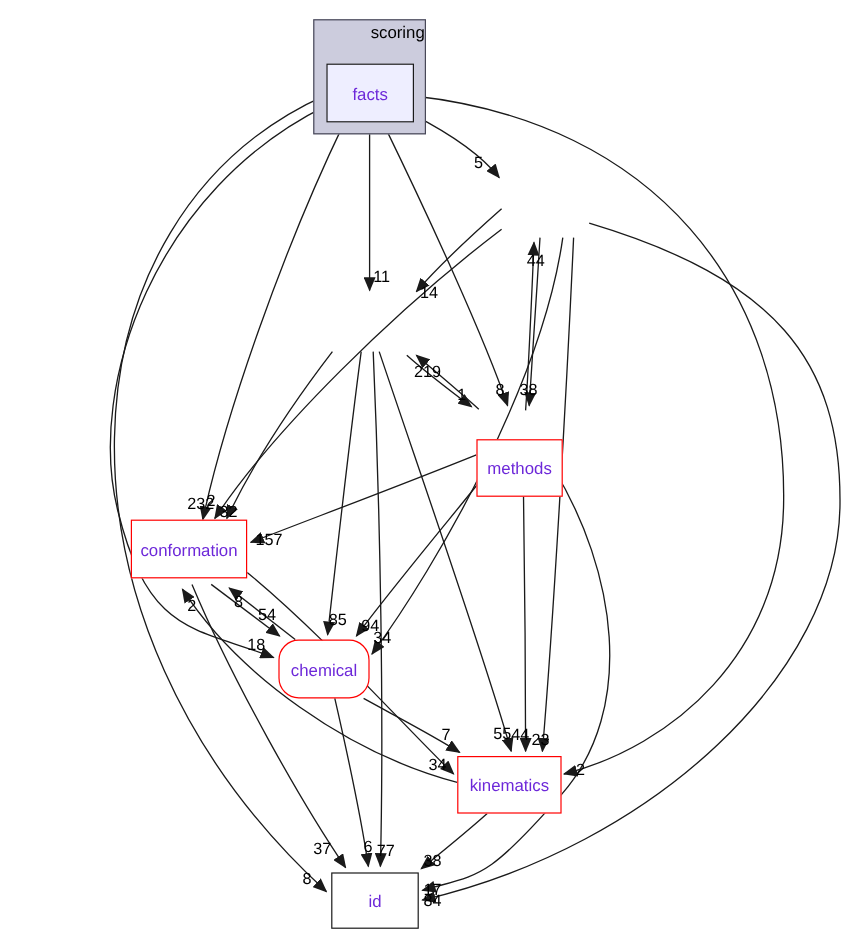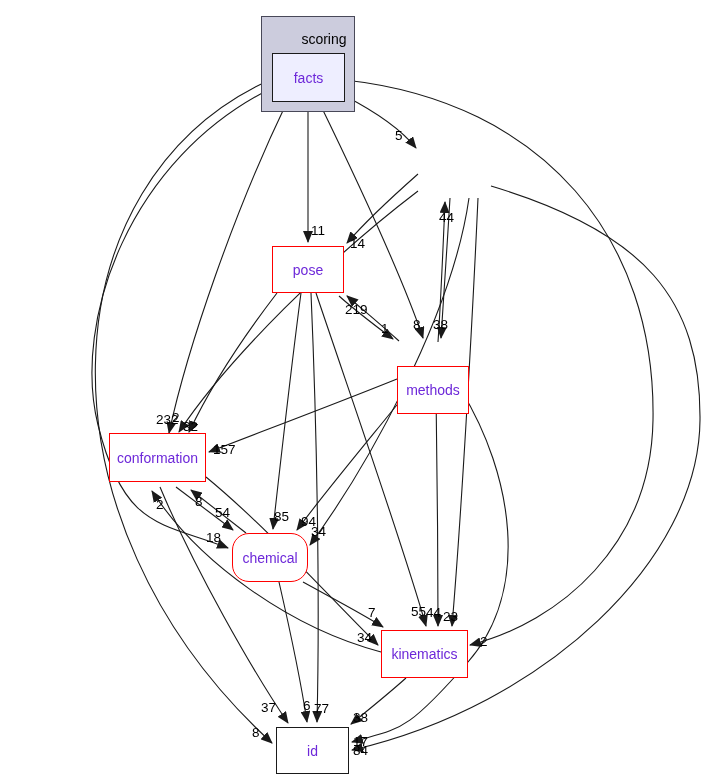--- a/index.html
+++ b/index.html
@@ -11,22 +11,22 @@
     overflow:hidden;
   }
   #edge-layer{position:absolute;left:0;top:0;width:709px;height:780px;}
   .cluster{
     position:absolute;left:261px;top:16px;width:94px;height:96px;
     background:var(--cluster-fill,#ccccdd);
     border:1px solid var(--cluster-border,#484858);
     box-sizing:border-box;
   }
   .cluster-label{
-    position:absolute;top:14px;left:0;width:100%;
-    text-align:center;font-size:14px;color:#000;padding-left:16px;
+    position:absolute;top:2px;left:0;width:100%;
+    text-align:right;font-size:14px;color:#000;
   }
   .node{
     position:absolute;display:flex;align-items:center;justify-content:center;
     box-sizing:border-box;font-size:14px;color:#6d28d9;background:#ffffff;
     border:1px solid #1a1a1a;cursor:pointer;
   }
   .node.focus{background:var(--focus-fill,#eeeeff);border-color:var(--focus-border,#1a1a1a);}
   .node.linked{border-color:var(--linked-border,#ff0000);}
   .node.plain{border-color:var(--plain-border,#1a1a1a);}
   .n-facts{left:272px;top:53px;width:73px;height:49px;}
@@ -120,23 +120,20 @@
       </g>
   </svg>
 
   <div class="cluster">
     <div class="cluster-label">scoring</div>
   </div>
 
   <div class="node focus n-facts">
     <span>facts</span>
   </div>
-  <div class="node linked n-pose">
-    <span>pose</span>
-  </div>
   <div class="node linked n-methods">
     <span>methods</span>
   </div>
   <div class="node linked n-conformation">
     <span>conformation</span>
   </div>
   <div class="node linked n-chemical">
     <span>chemical</span>
   </div>
   <div class="node linked n-kinematics">

